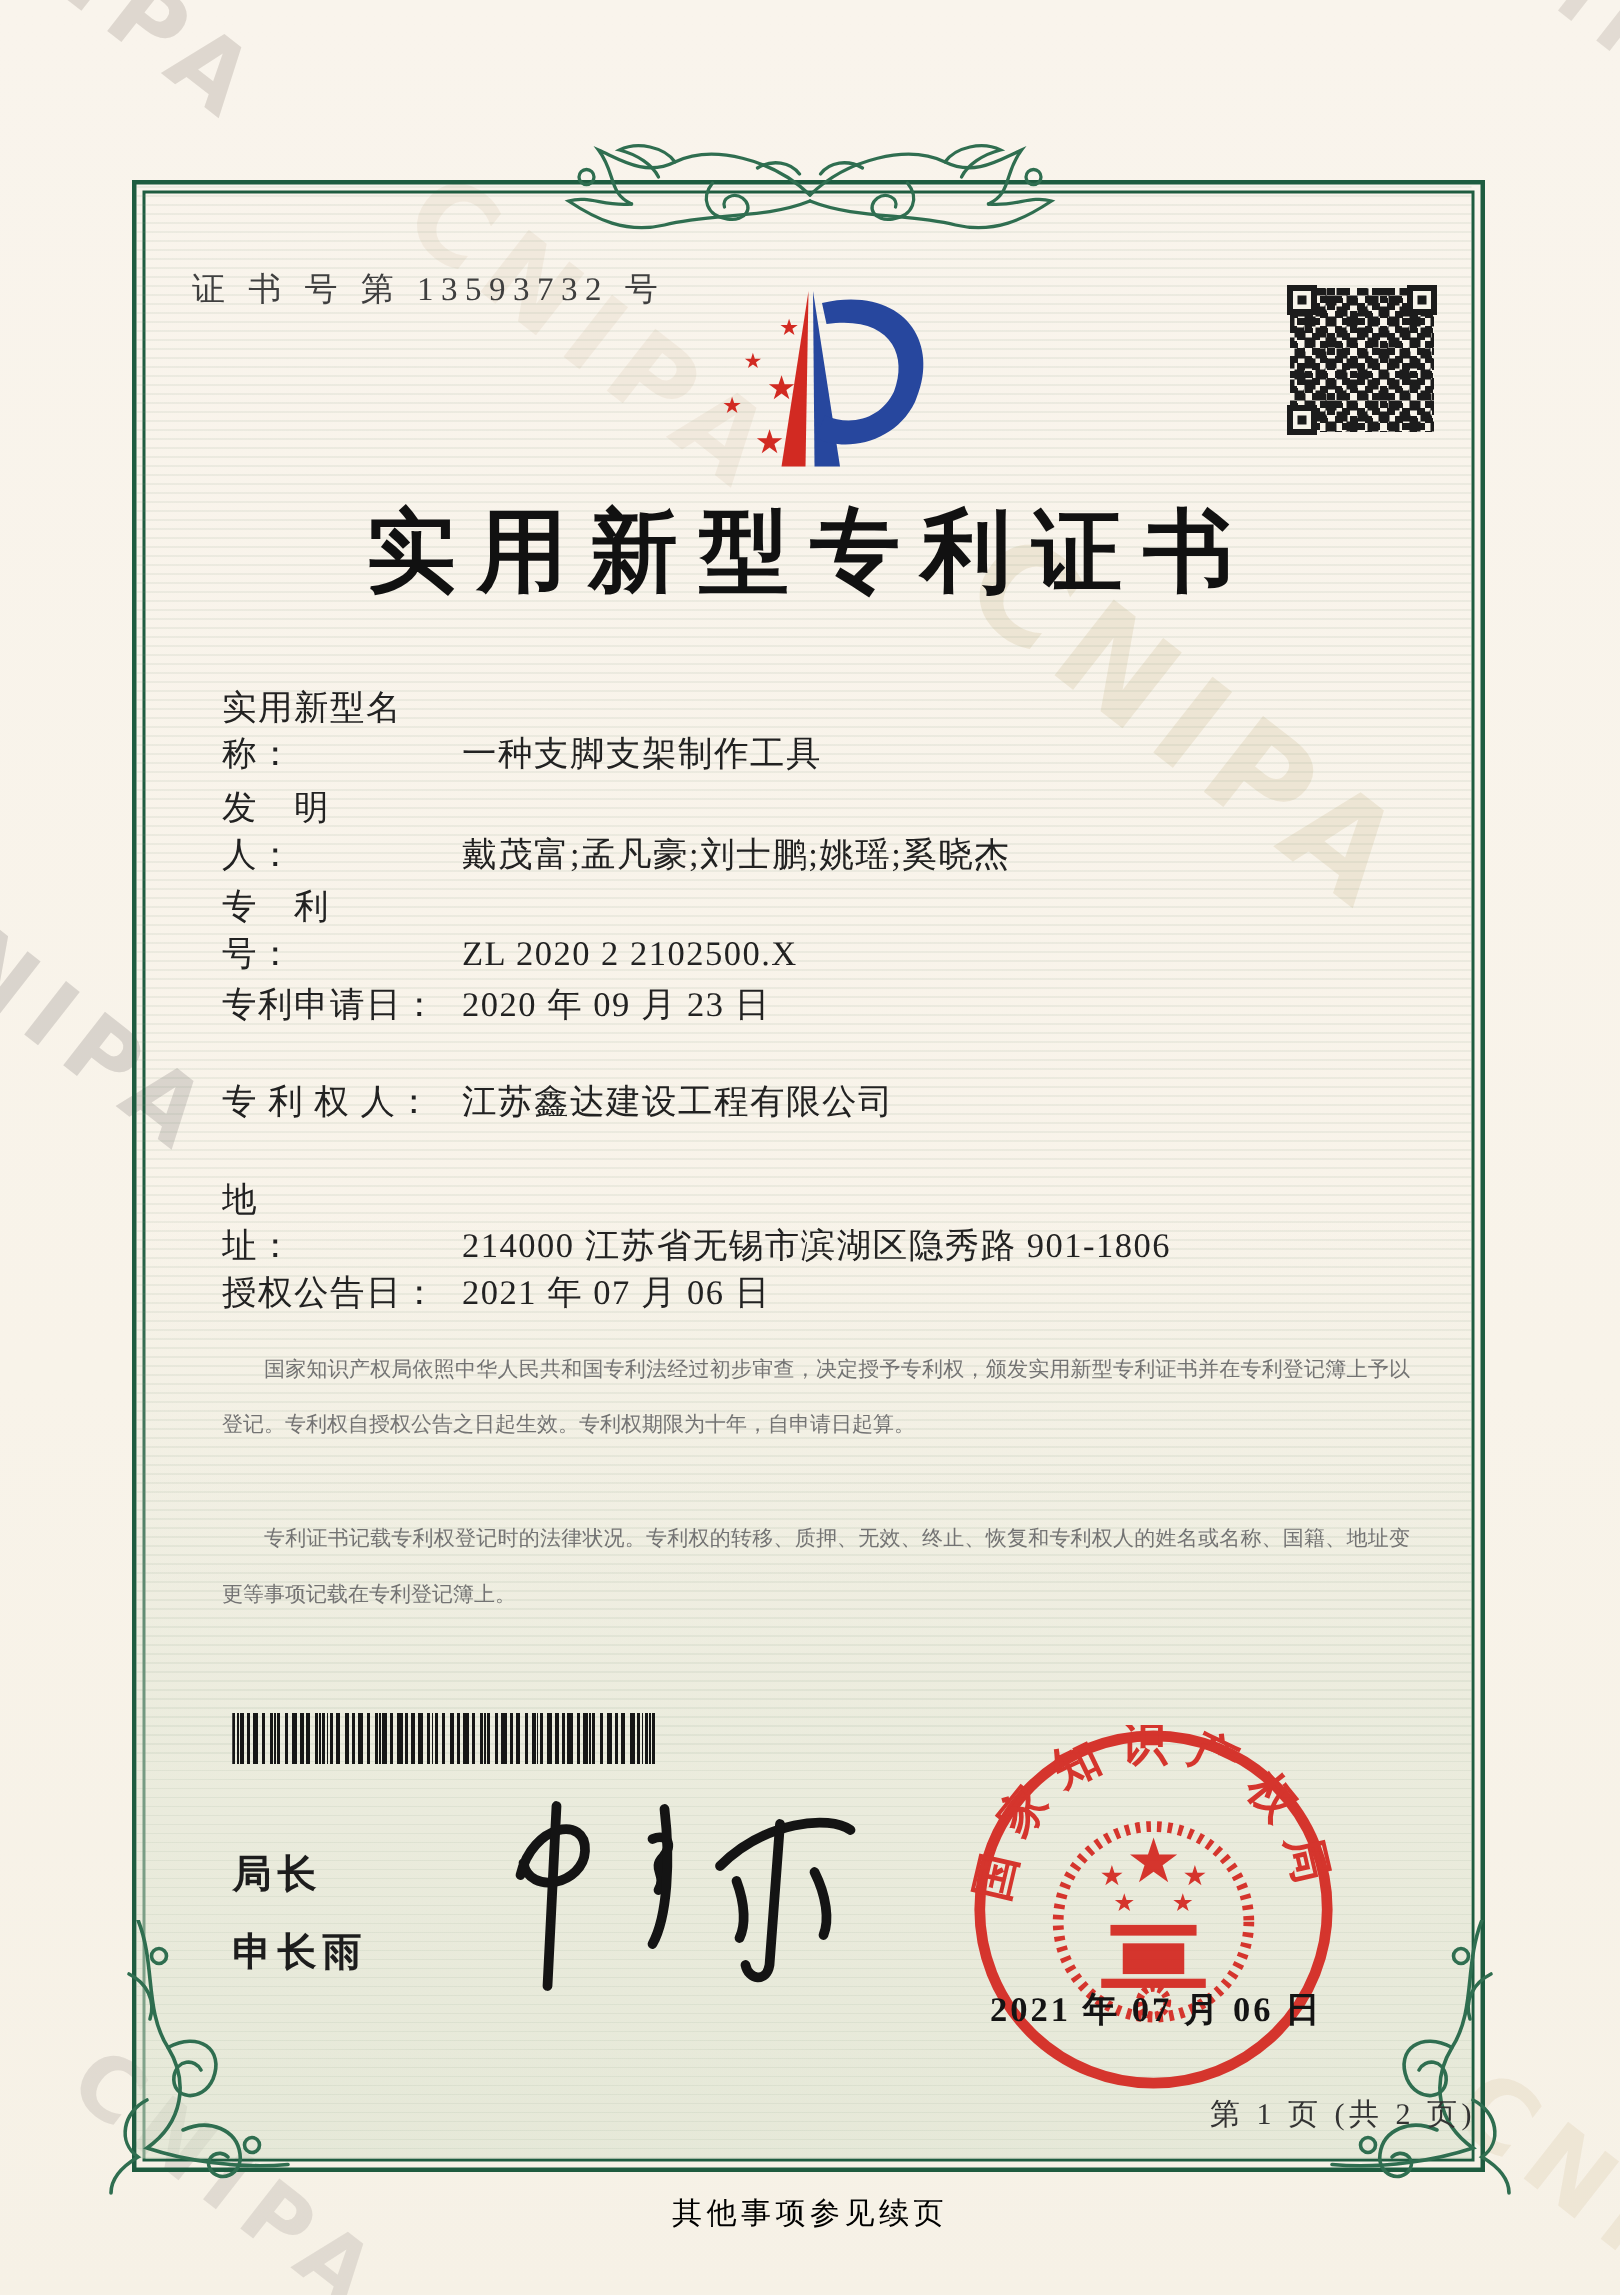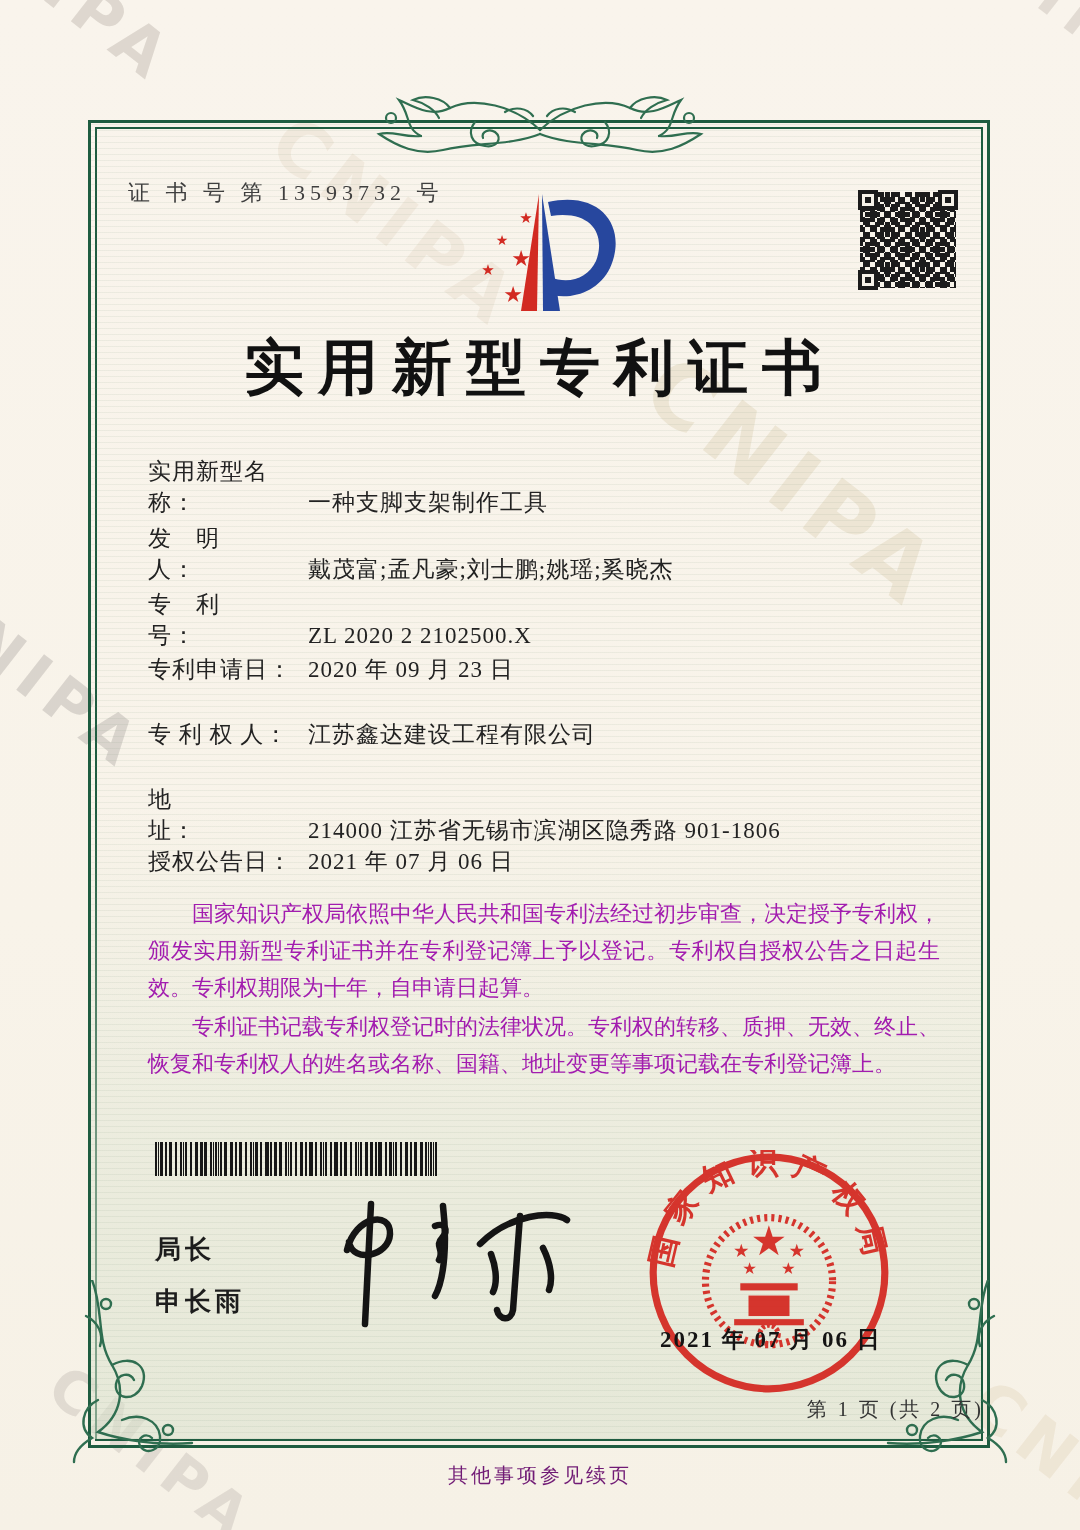--- a/index.html
+++ b/index.html
@@ -32,34 +32,34 @@
         #f8f4ea;}
   .finder{position:absolute;width:20px;height:20px;border:4px solid #1c1c1c;background:#f8f4ea;box-sizing:border-box;}
   .finder::after{content:"";position:absolute;left:3px;top:3px;width:6px;height:6px;background:#1c1c1c;}
   .f-tl{left:-2px;top:-2px;} .f-tr{right:-2px;top:-2px;} .f-bl{left:-2px;bottom:-2px;}
   
   .frow{left:148px;font-size:23px;color:#222;}
   .flabel{display:inline-block;width:160px;letter-spacing:1px;}
   .fval{letter-spacing:1px;}
   .grant2{position:absolute;left:412px;top:0;}
   
-  .para{left:148px;width:792px;font-size:22px;line-height:37px;text-align:justify;
-        text-indent:2em;color:#a21caf;}
+  .para{left:148px;width:792px;font-size:14px;line-height:37px;text-align:justify;
+        text-indent:2em;color:#737373;}
   
   .barcode{left:155px;top:1142px;width:282px;height:34px;
     background:
       repeating-linear-gradient(90deg,#161616 0 2px,rgba(0,0,0,0) 2px 5px),
       repeating-linear-gradient(90deg,#161616 0 1px,rgba(0,0,0,0) 1px 7px),
       repeating-linear-gradient(90deg,rgba(0,0,0,0) 0 3px,#161616 3px 4px,rgba(0,0,0,0) 4px 11px);}
   
   .dir{left:155px;font-size:26px;font-weight:bold;color:#1d1d1d;
        font-family:"Liberation Sans","DejaVu Sans",sans-serif;letter-spacing:4px;}
   
   .pageinfo{left:88px;top:1396px;width:896px;text-align:right;font-size:20px;letter-spacing:3px;color:#333;}
-  .footnote{left:0;top:1462px;width:1080px;text-align:center;font-size:20px;letter-spacing:3px;color:#701a75;}
+  .footnote{left:0;top:1462px;width:1080px;text-align:center;font-size:20px;letter-spacing:3px;color:#000000;}
   
   .sealdate{left:660px;top:1324px;font-size:23px;letter-spacing:2px;color:#141414;font-weight:bold;}
   svg{display:block;}
 </style>
 </head>
 <body>
 
 <span class="wm" style="left:-70px;top:-50px;font-size:64px;color:#c9c1b8;opacity:.55;">CNIPA</span>
 <span class="wm" style="left:930px;top:-40px;font-size:60px;color:#ccc4bb;opacity:.5;">CNIPA</span>
 <span class="wm" style="left:-95px;top:640px;font-size:62px;color:#c6c0ba;opacity:.6;">CNIPA</span>

